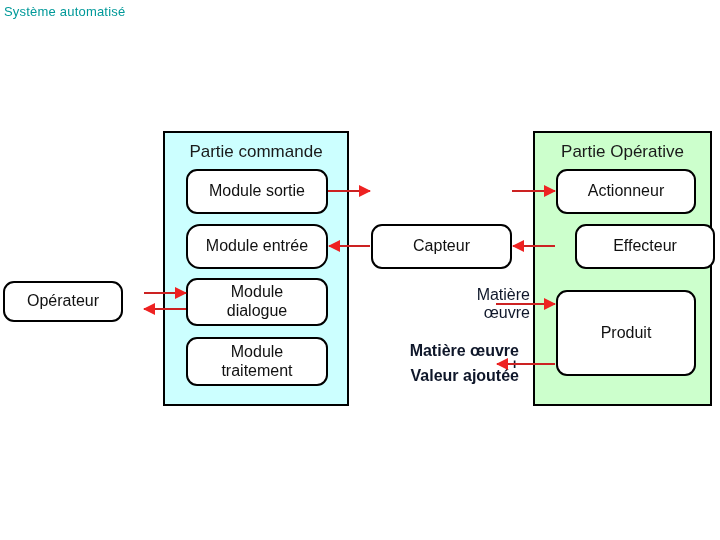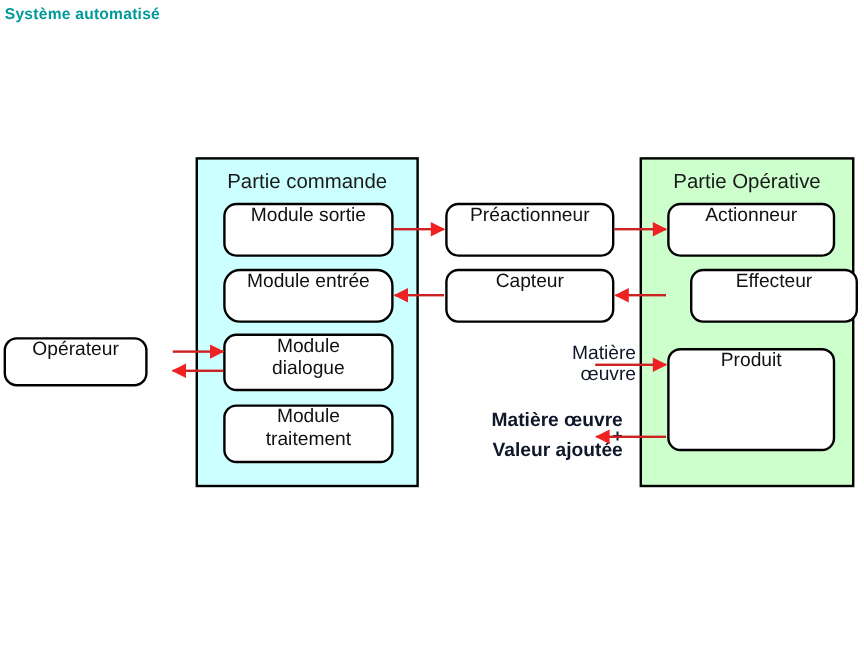--- a/index.html
+++ b/index.html
@@ -20,21 +20,21 @@
     left: 0; top: 0;
     width: 720px;
     height: 540px;
   }
 
   .title {
     position: absolute;
     left: 4px;
     top: 4px;
     font-size: 13px;
-    font-weight: bold;
+    font-weight: normal;
     color: #009999;
     letter-spacing: 0.2px;
     white-space: nowrap;
   }
 
   
   .zone {
     position: absolute;
     border: 2px solid #000000;
     box-sizing: border-box;
@@ -65,21 +65,21 @@
   }
 
   
   .box {
     position: absolute;
     background: #ffffff;
     border: 2px solid #000000;
     border-radius: 11px;
     box-sizing: border-box;
     display: flex;
-    align-items: flex-start;
+    align-items: center;
     justify-content: center;
     text-align: center;
     font-size: 16px;
     color: #111111;
     line-height: 1.18;
     padding: 0 4px;
   }
   .box .lines { display: block; }
 
   #box-module-sortie     { left: 186px; top: 169px; width: 142px; height: 45px; }
@@ -182,23 +182,20 @@
     </span>
   </div>
 
   <div class="box" id="box-module-traitement">
     <span class="lines">
       <span>Module</span><br>
       <span>traitement</span>
     </span>
   </div>
 
-  <div class="box" id="box-preactionneur">
-    <span class="lines">Préactionneur</span>
-  </div>
 
   <div class="box" id="box-actionneur">
     <span class="lines">Actionneur</span>
   </div>
 
   <div class="box" id="box-capteur">
     <span class="lines">Capteur</span>
   </div>
 
   <div class="box" id="box-effecteur">

